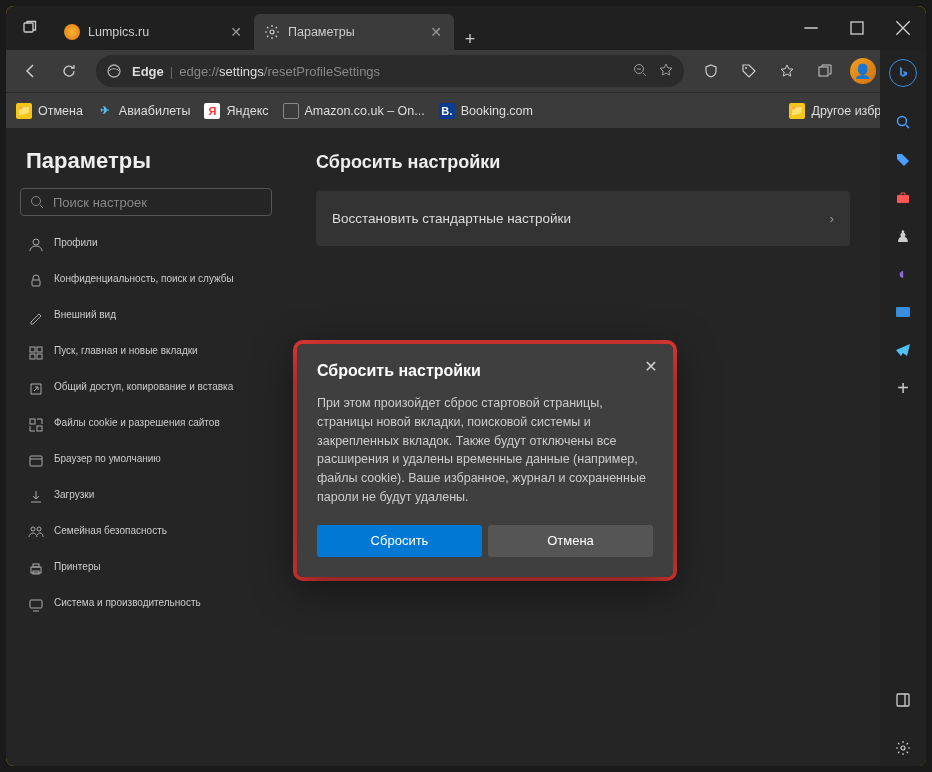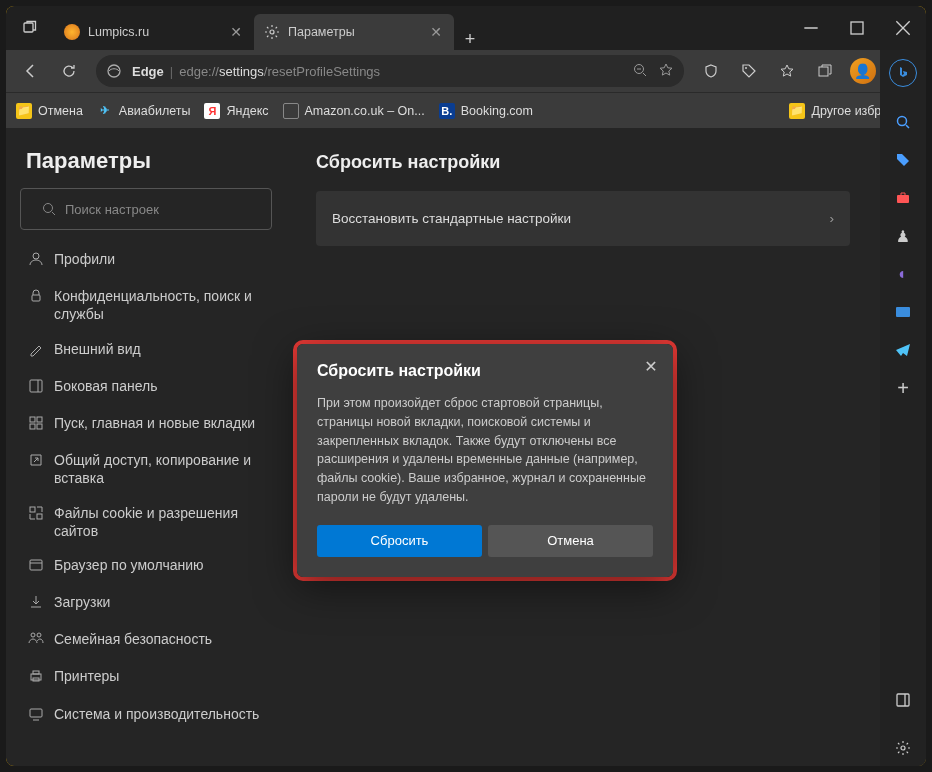--- a/index.html
+++ b/index.html
@@ -25,22 +25,22 @@
 .addr-url b{color:#ddd;font-weight:400}
 .addr-right{margin-left:auto;display:flex;gap:10px;align-items:center;color:#999}
 .avatar{width:26px;height:26px;border-radius:50%;background:linear-gradient(135deg,#f0a020,#d07010);display:flex;align-items:center;justify-content:center;font-size:14px}
 .bookmarks{height:36px;background:#3b3b3b;border-top:1px solid #2a2a2a;display:flex;align-items:center;padding:0 10px;gap:14px;font-size:12.5px;color:#ddd}
 .bm{display:flex;align-items:center;gap:6px}
 .bm-icon{width:16px;height:16px;display:flex;align-items:center;justify-content:center;border-radius:2px;font-size:11px;font-weight:bold}
 .bm-right{margin-left:auto}
 .content{flex:1;display:flex;background:#252525;overflow:hidden}
 .settings-sidebar{width:280px;padding:20px 14px;overflow-y:auto}
 .settings-title{color:#eee;font-size:22px;font-weight:600;margin-bottom:14px;padding-left:6px}
-.search-box{height:42px;border:1px solid #555;border-radius:4px;display:flex;align-items:center;padding:0 20px;gap:8px;color:#888;font-size:13px;margin-bottom:12px}
-.nav-item{display:flex;align-items:flex-start;gap:10px;padding:8px 8px;color:#ccc;font-size:14px;border-radius:4px;line-height:1.3}
+.search-box{height:28px;border:1px solid #555;border-radius:4px;display:flex;align-items:center;padding:0 8px;gap:8px;color:#888;font-size:13px;margin-bottom:12px}
+.nav-item{display:flex;align-items:flex-start;gap:10px;padding:8px 8px;color:#ccc;font-size:10px;border-radius:4px;line-height:1.3}
 .nav-item .ico{width:16px;flex-shrink:0;color:#aaa;margin-top:1px}
 .main{flex:1;padding:24px 30px}
 .main-title{color:#eee;font-size:18px;font-weight:600;margin-bottom:18px}
 .reset-row{background:#333;border-radius:4px;padding:20px 16px;display:flex;align-items:center;color:#ddd;font-size:13.5px}
 .reset-row .chev{margin-left:auto;color:#999}
 .rsidebar{position:absolute;right:0;top:44px;bottom:0;width:46px;background:#222;display:flex;flex-direction:column;align-items:center;padding-top:0;gap:2px}
 .rs-item{width:46px;height:36px;display:flex;align-items:center;justify-content:center;color:#ccc;font-size:16px}
 .rs-bing{height:46px;margin-bottom:6px}
 .bing-icon{width:28px;height:28px;border-radius:50%;border:1px solid #3a8dde;display:flex;align-items:center;justify-content:center}
 .rs-bottom{margin-top:auto;margin-bottom:10px}
@@ -213,27 +213,20 @@
             <span>Конфиденциальность, поиск и службы</span>
           </div>
           <div class="nav-item">
             <span class="ico"><svg viewBox="0 0 16 16">
                 <path d="M3 13l8-8 2 2-8 8H3z" fill="none" stroke="currentColor"></path>
               </svg></span>
             <span>Внешний вид</span>
           </div>
           <div class="nav-item">
             <span class="ico"><svg viewBox="0 0 16 16">
-                <rect x="2" y="2" width="12" height="12" rx="1" fill="none" stroke="currentColor"></rect>
-                <path d="M10 2v12" stroke="currentColor"></path>
-              </svg></span>
-            <span>Боковая панель</span>
-          </div>
-          <div class="nav-item">
-            <span class="ico"><svg viewBox="0 0 16 16">
                 <rect x="2" y="2" width="5" height="5" fill="none" stroke="currentColor"></rect>
                 <rect x="9" y="2" width="5" height="5" fill="none" stroke="currentColor"></rect>
                 <rect x="2" y="9" width="5" height="5" fill="none" stroke="currentColor"></rect>
                 <rect x="9" y="9" width="5" height="5" fill="none" stroke="currentColor"></rect>
               </svg></span>
             <span>Пуск, главная и новые вкладки</span>
           </div>
           <div class="nav-item">
             <span class="ico"><svg viewBox="0 0 16 16">
                 <path d="M6 10l4-4m0 0H7m3 0v3M3 3h10v10H3z" fill="none" stroke="currentColor"></path>

